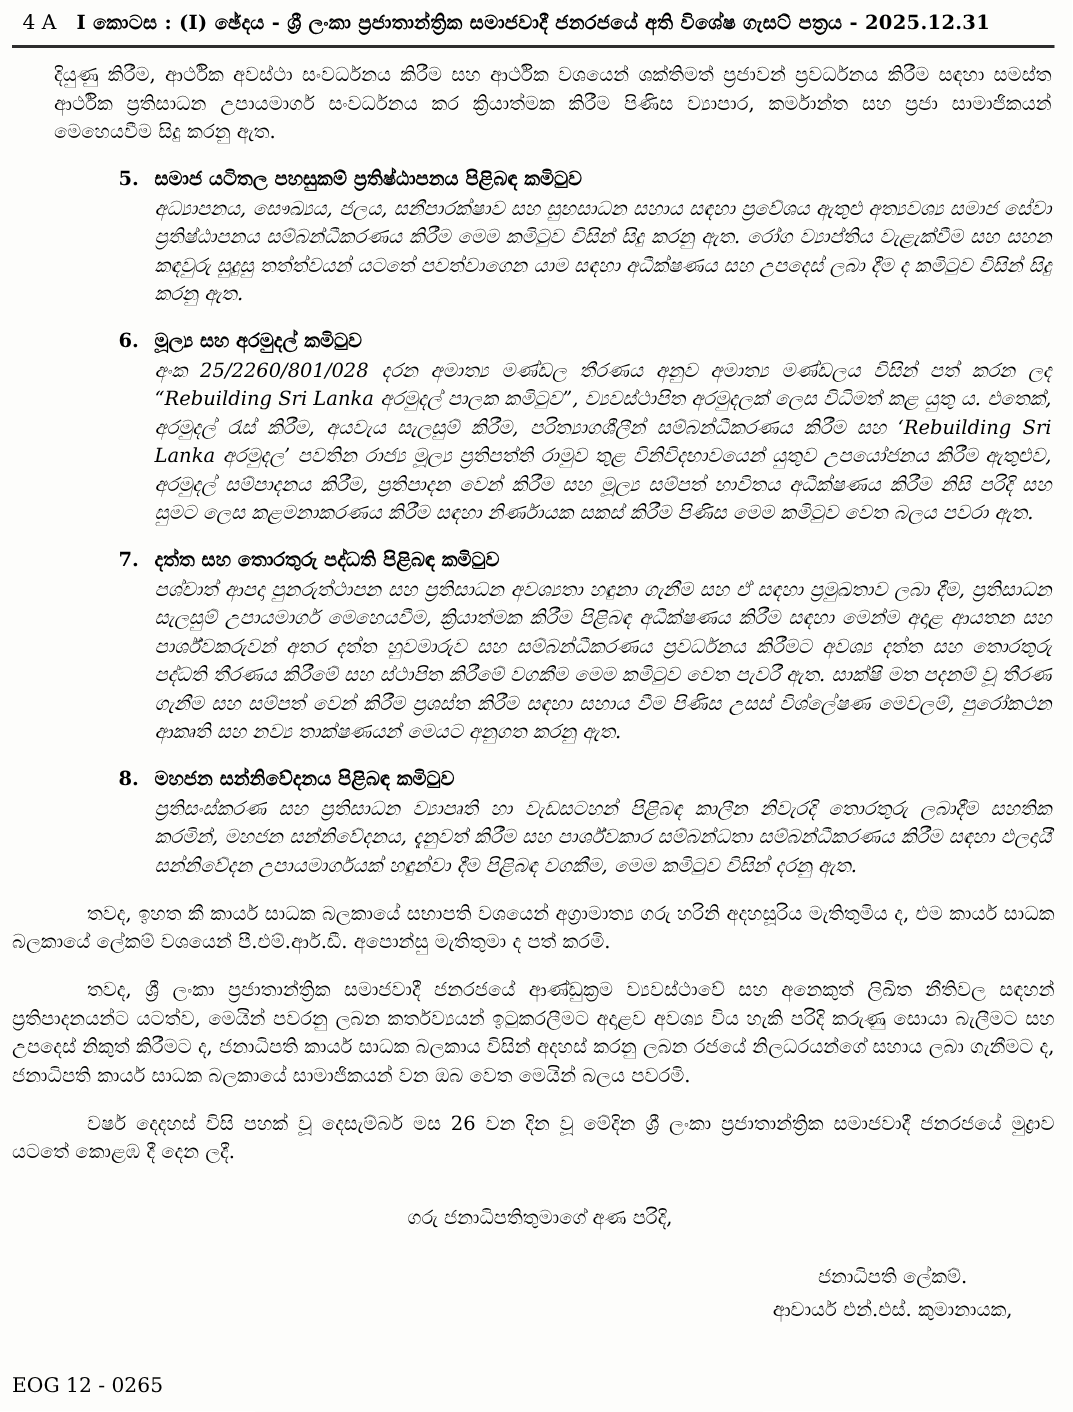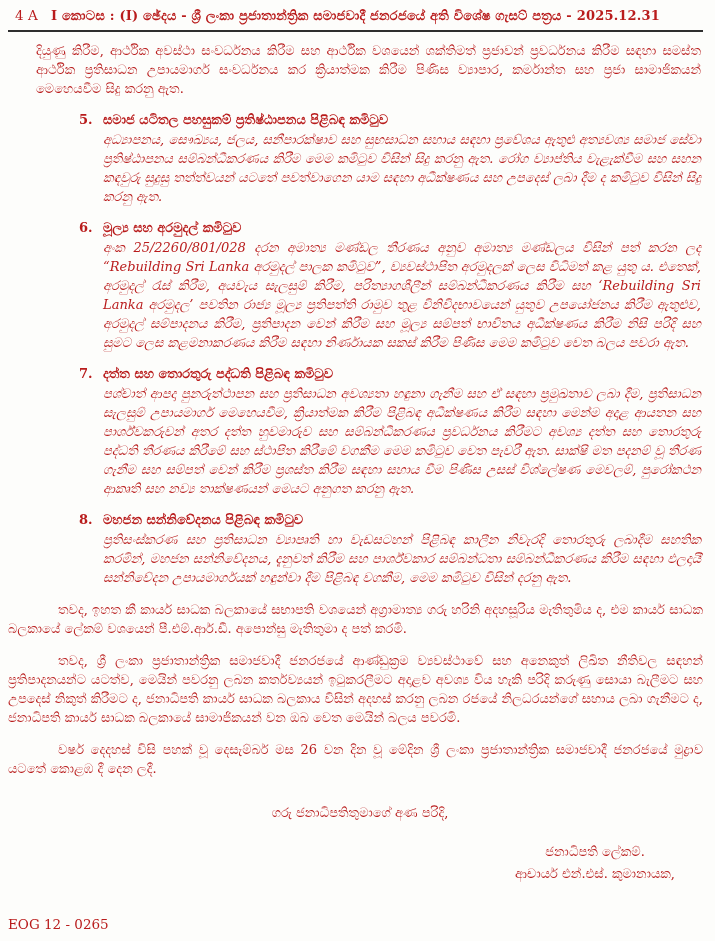--- a/index.html
+++ b/index.html
@@ -2,21 +2,21 @@
 <html lang="si"><head>
 <meta charset="utf-8">
 <style>
   html, body { margin: 0; padding: 0; background: #ffffff; }
   .page {
     position: relative;
     width: 715px;
     height: 941px;
     box-sizing: border-box;
     background: #fdfdfb;
-    color: #b91c1c;
+    color: #000000;
     font-family: "DejaVu Serif", "Liberation Serif", serif;
     font-size: 13px;
     line-height: 19px;
     display: flex;
     flex-direction: column;
     overflow: hidden;
   }
   .header { position: relative; text-align: center; padding: 6px 12px 1px 8px; }
   .pageno { position: absolute; left: 15px; top: 6px; font-size: 13.5px; }
   .htitle { font-weight: bold; font-size: 13px; letter-spacing: 0.2px; }

